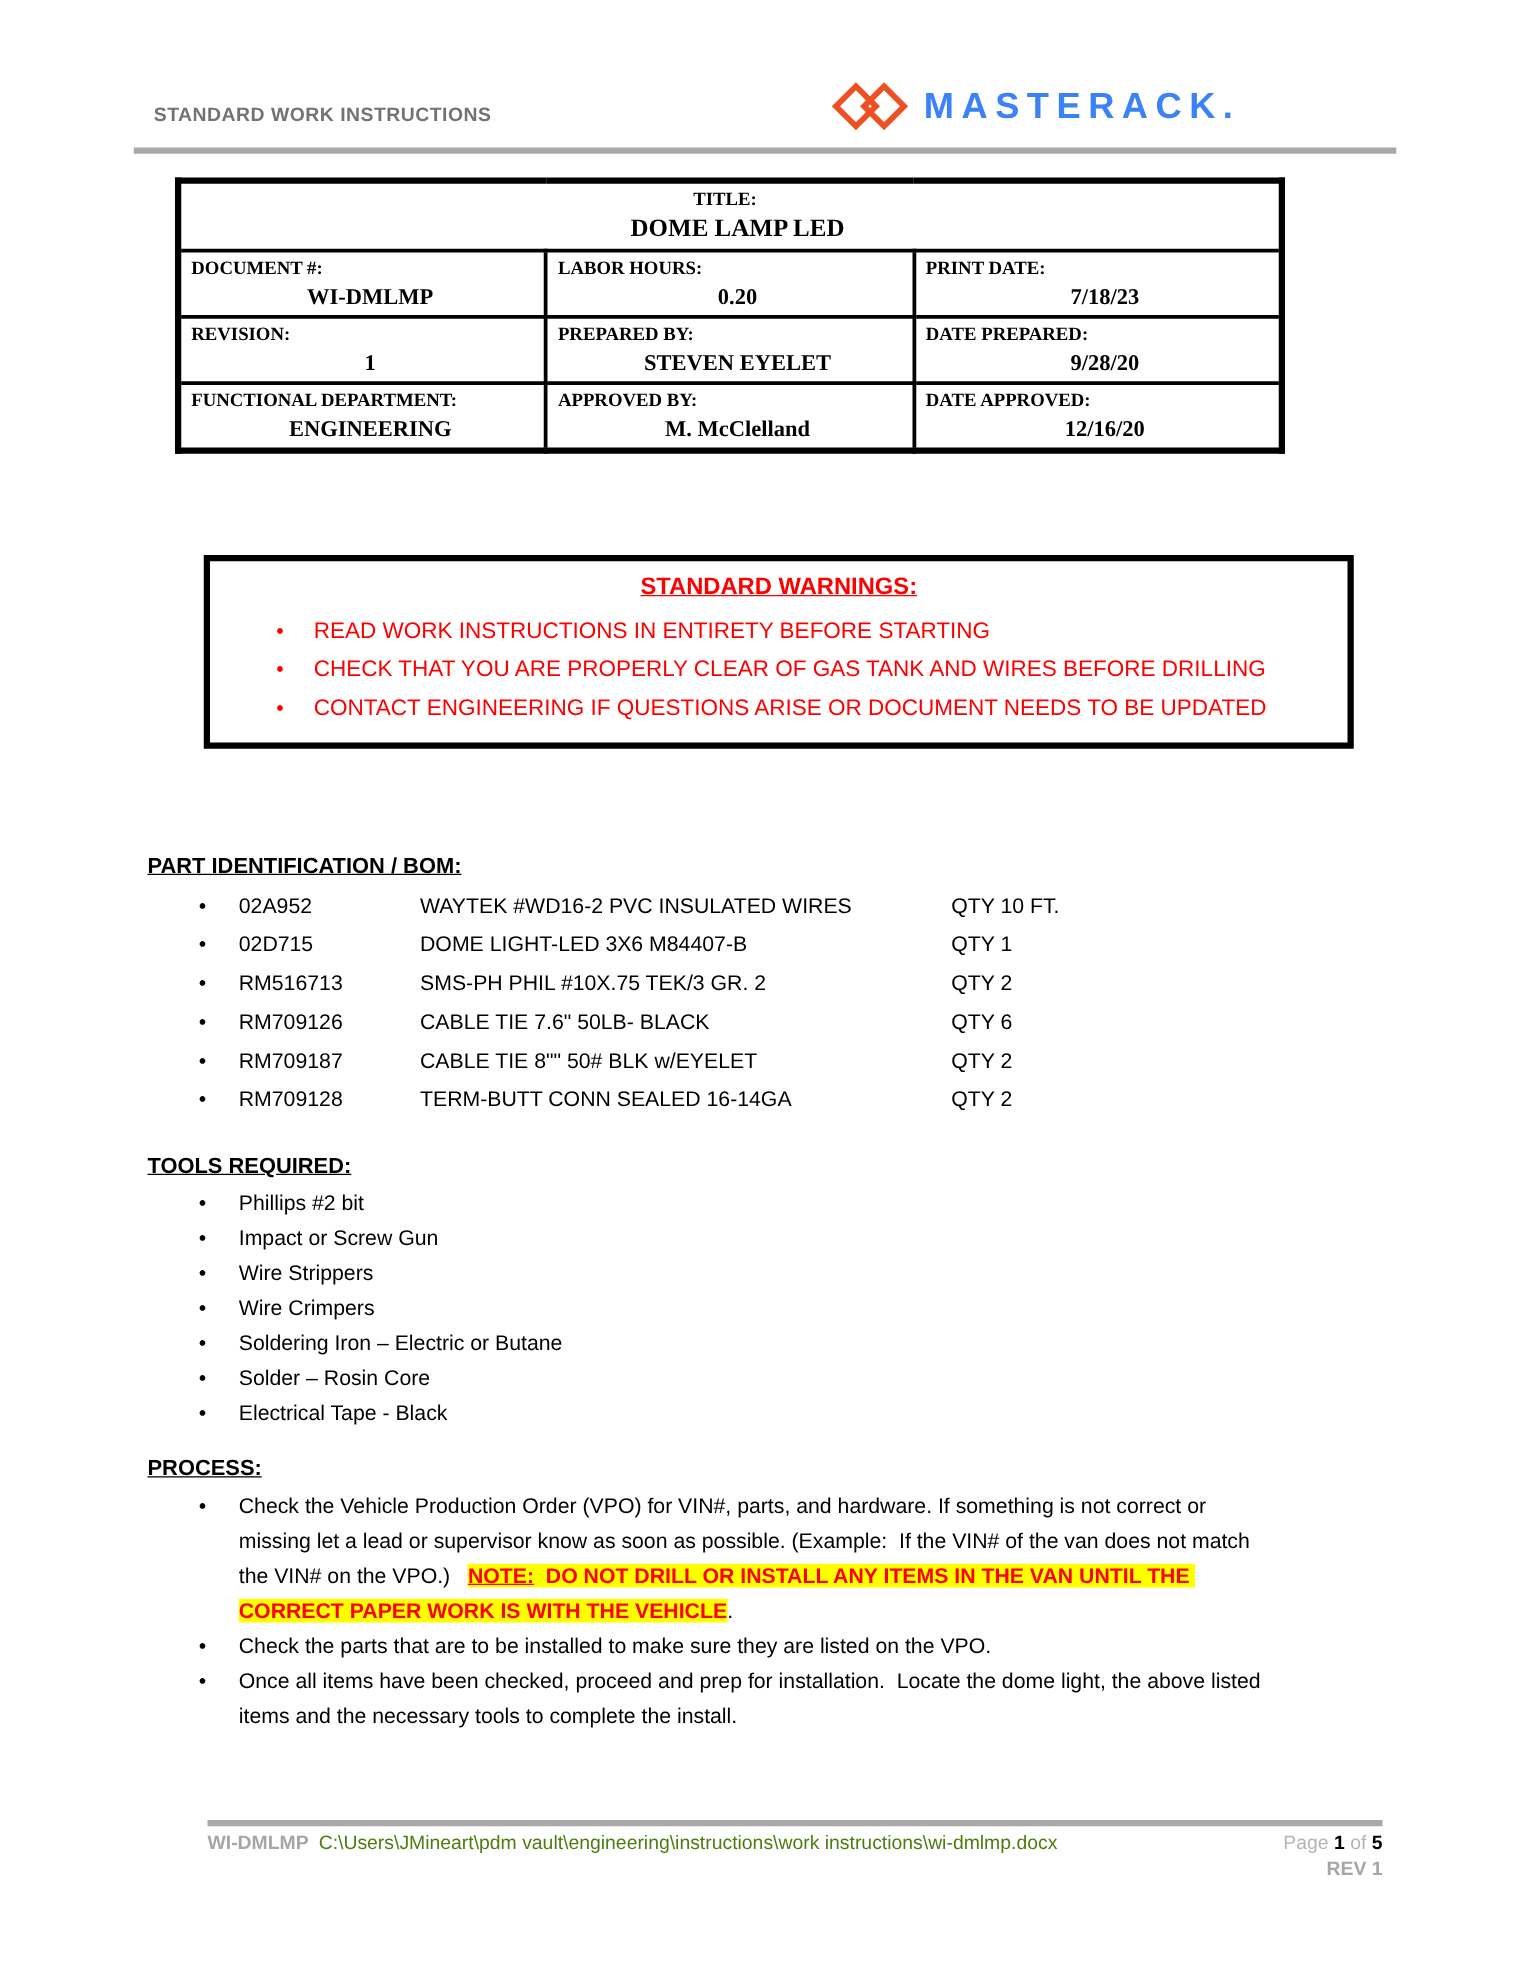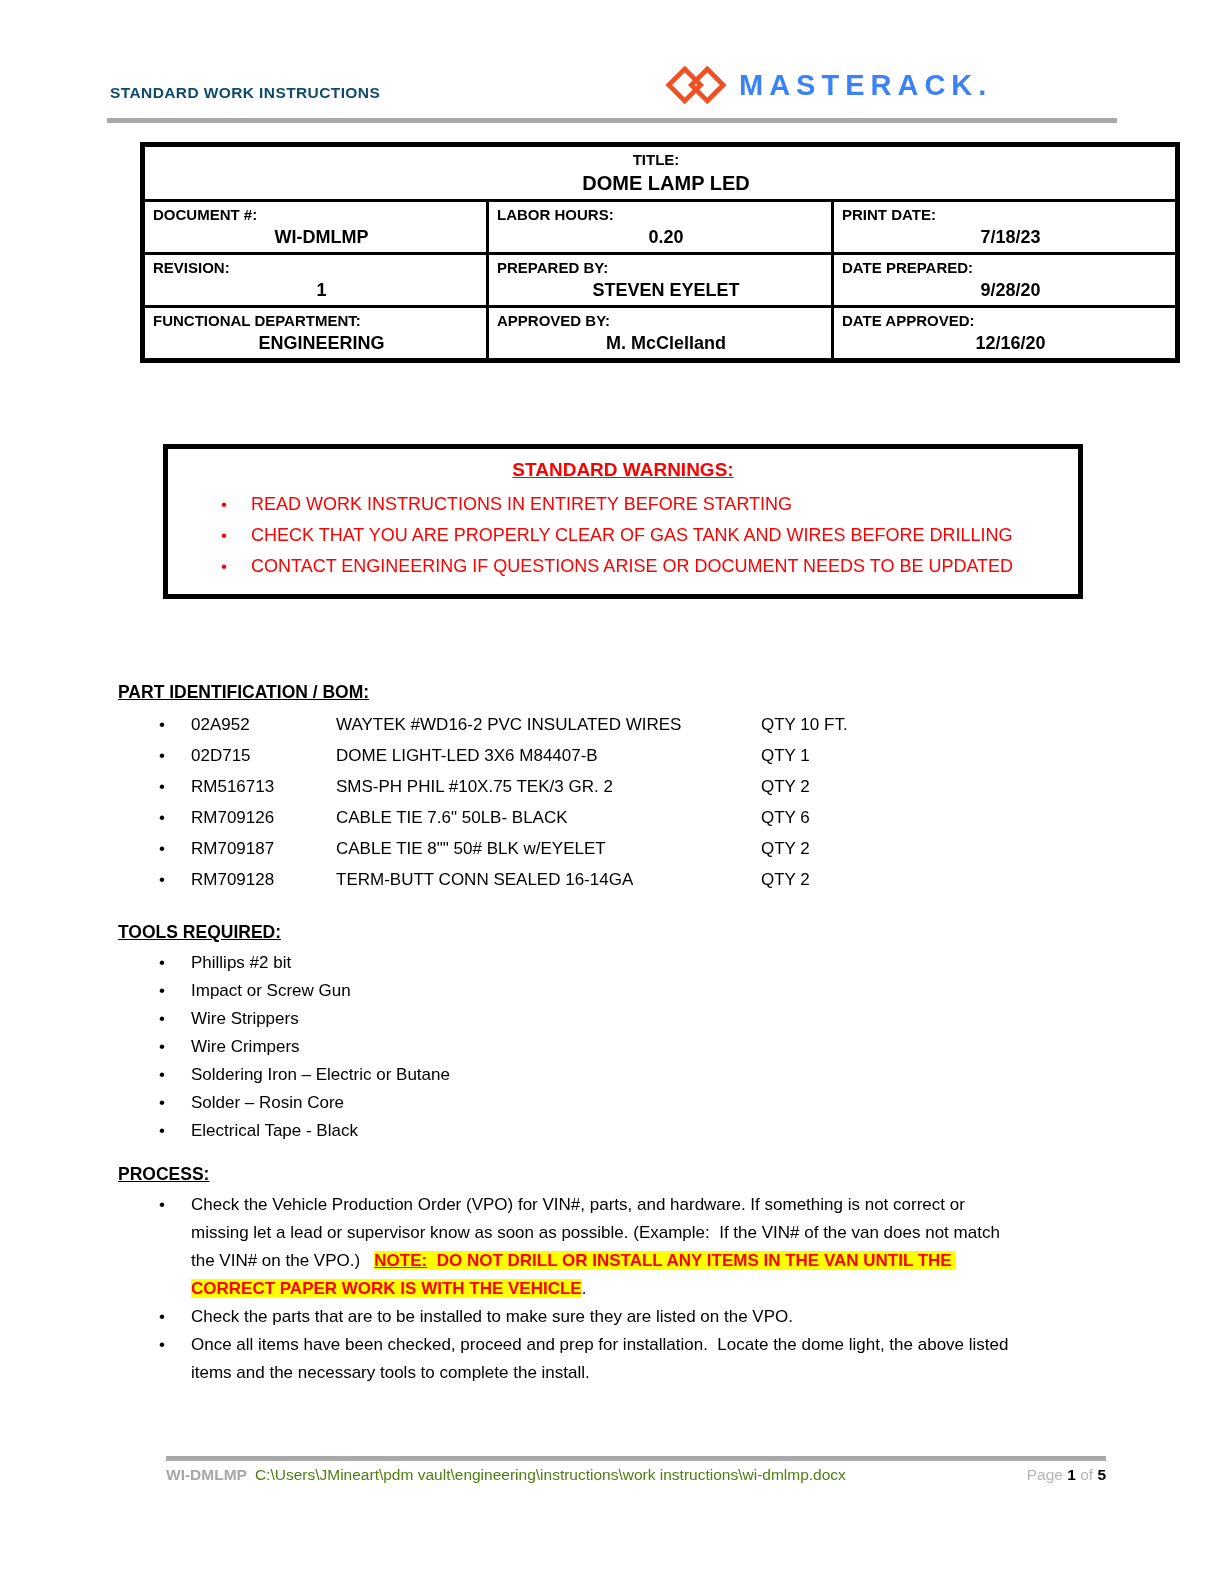--- a/index.html
+++ b/index.html
@@ -3,30 +3,30 @@
 <meta charset="utf-8">
 <style>
   html,body{margin:0;padding:0;background:#e8e8e8;}
   .page{
     position:relative;width:1224px;height:1584px;background:#ffffff;
     font-family:"Liberation Sans",sans-serif;color:#000;overflow:hidden;
     margin:0 auto;
   }
   
   .header{position:absolute;top:62px;left:107px;width:1010px;height:56px;}
-  .doc-type{position:absolute;left:3px;top:22px;font-size:15.5px;font-weight:700;
-    letter-spacing:.4px;color:#0c4a6e;}
+  .doc-type{position:absolute;left:16px;top:22px;font-size:15.5px;font-weight:700;
+    letter-spacing:.4px;color:#737373;}
   .brand{position:absolute;left:558px;top:0;display:flex;align-items:center;gap:12px;}
   .brand-mark{width:62px;height:46px;display:block;}
   .brand-word{font-size:29px;font-weight:700;letter-spacing:6px;color:#3b82f6;line-height:46px;}
   .head-rule{position:absolute;top:118px;left:107px;width:1010px;height:5px;background:#a9a9a9;}
 
   
-  .info-table{position:absolute;top:142px;left:140px;width:1040px;border-collapse:collapse;
-    border:5px solid #000;table-layout:fixed;}
+  .info-table{position:absolute;top:142px;left:140px;width:888px;border-collapse:collapse;
+    border:5px solid #000;table-layout:fixed;font-family:Liberation Serif, serif;}
   .info-table td{border:3px solid #000;padding:0;vertical-align:top;}
   .col1{width:318px;} .col2{width:313px;}
   .title-cell{height:50px;text-align:center;}
   .cell-label{font-size:15px;font-weight:700;text-align:left;padding:4px 8px 0 8px;line-height:18px;}
   .cell-label.center{text-align:center;padding-left:0;}
   .cell-value{font-size:18px;font-weight:700;text-align:center;line-height:22px;padding:2px 4px 4px 16px;}
   .title-value{font-size:20px;line-height:24px;}
   .data-row td{height:49px;}
 
   
@@ -250,15 +250,18 @@
     </ul>
   </div>
 
   <div class="footer">
     <div class="footer-rule"></div>
     <div class="footer-line1">
       <span class="f-doc">WI-DMLMP</span>
       <span class="f-path">C:\Users\JMineart\pdm vault\engineering\instructions\work instructions\wi-dmlmp.docx</span>
       <span class="f-page"><span>Page </span><span class="f-num">1</span><span> of </span><span class="f-num">5</span></span>
     </div>
+    <div class="footer-line2">
+      <span class="f-rev">REV 1</span>
+    </div>
   </div>
 
 </div>
 
 </body></html>

